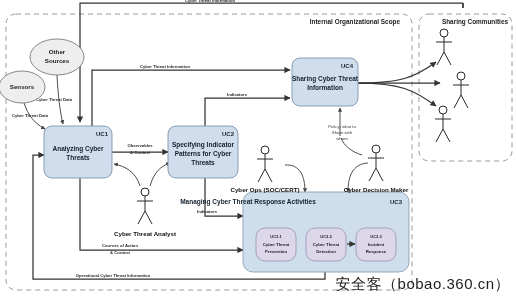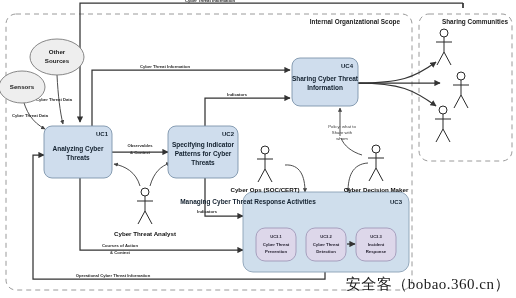--- a/index.html
+++ b/index.html
@@ -126,21 +126,21 @@
   .policy-label {
     font-family: "Liberation Sans", sans-serif;
     font-size: 4.3px;
     fill: #3a3a3a;
     text-anchor: middle;
   }
   .watermark {
     position: absolute;
     right: 6px;
     bottom: 4px;
-    font-family: Liberation Serif, serif;
+    font-family: Liberation Sans, sans-serif;
     font-size: 15px;
     color: #1d1d1d;
     letter-spacing: 0.5px;
     white-space: nowrap;
   }
 </style>
 </head>
 <body>
 
 <div id="canvas">

